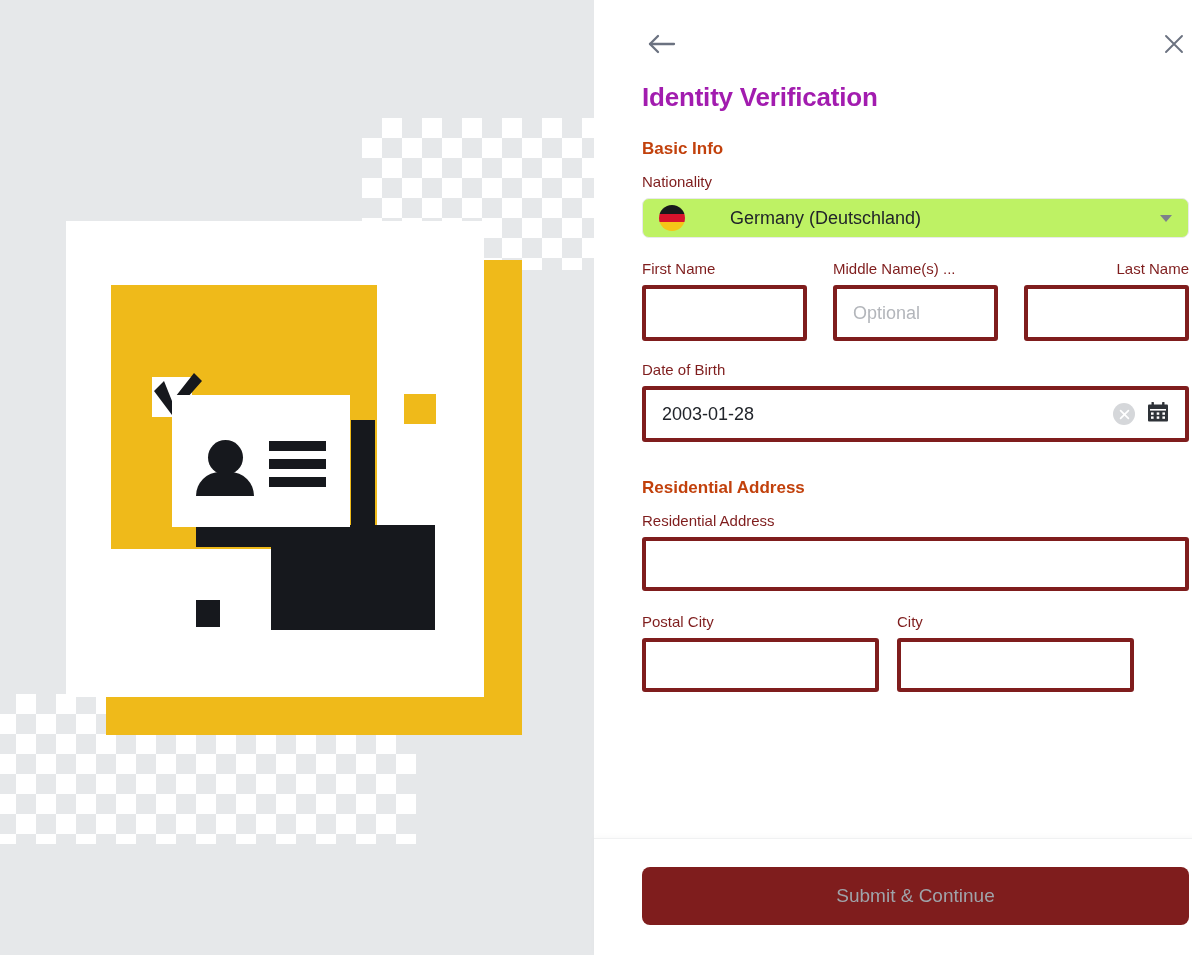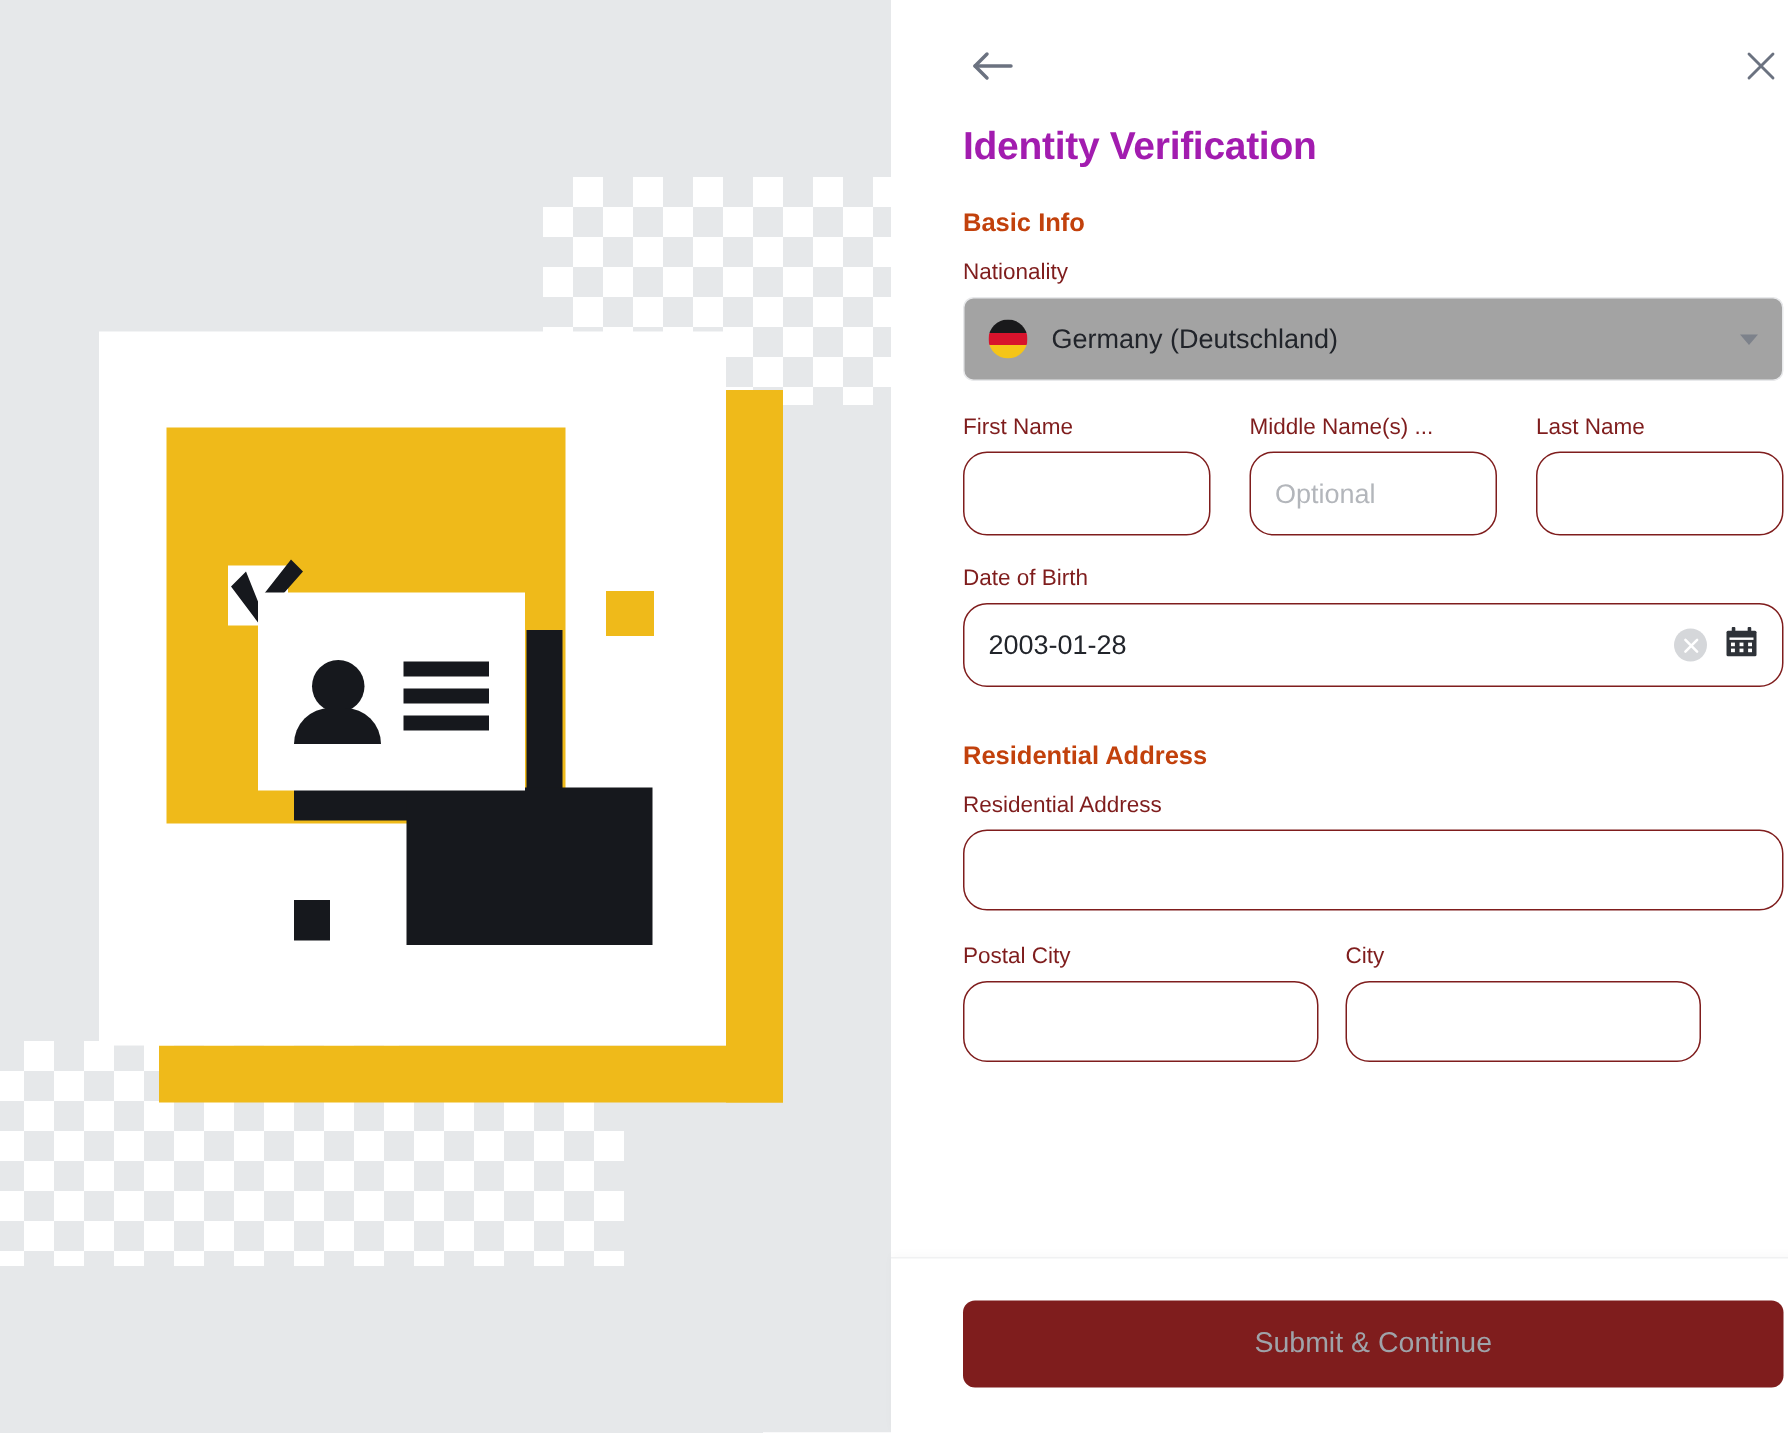--- a/index.html
+++ b/index.html
@@ -172,41 +172,42 @@
   }
   .field-label {
     font-size: 15px;
     color: #7f1d1d;
     margin-bottom: 8px;
     white-space: nowrap;
     overflow: hidden;
     text-overflow: ellipsis;
   }
   .input-box {
-    border: 1px solid #7f1d1d;
-    border-radius: 16px;
+    border: 4px solid #7f1d1d;
+    border-radius: 3px;
     height: 56px;
     width: 100%;
     background: #fff;
     display: flex;
     align-items: center;
     padding: 0 16px;
     font-size: 18px;
     color: #21242a;
   }
   .placeholder { color: #b3b6bb; font-size: 18px; }
   .select-box {
     border: 1px solid #e8e9eb;
     border-radius: 7px;
-    height: 56px;
+    height: 40px;
     display: flex;
     align-items: center;
     padding: 0 16px;
     cursor: pointer;
-    background: #a3a3a3;
+    background: #bef264;
+    gap: 29px;
   }
   .flag {
     width: 26px; height: 26px; border-radius: 50%;
     overflow: hidden; flex: 0 0 26px; margin-right: 16px;
     display: flex; flex-direction: column;
   }
   .flag span { display: block; width: 100%; height: 33.34%; }
   .flag .b { background: #19191b; }
   .flag .r { background: #d8132c; }
   .flag .g { background: #f5c518; }
@@ -214,21 +215,21 @@
   .caret {
     width: 0; height: 0;
     border-left: 6px solid transparent;
     border-right: 6px solid transparent;
     border-top: 7px solid #7d828b;
   }
   .row { display: flex; gap: 26px; margin-top: 16px; }
   .row-names { margin-bottom: 20px; }
   .col-first { flex: 0 0 165px; }
   .col-middle { flex: 0 0 165px; }
-  .col-last { flex: 0 0 165px; }
+  .col-last { flex: 0 0 165px; text-align: right; }
   .field { margin-bottom: 22px; }
   .date-input { justify-content: space-between; }
   .date-icons { display: flex; align-items: center; gap: 12px; }
   .clear-circle {
     width: 22px; height: 22px; border-radius: 50%;
     background: #d5d7da; display: flex; align-items: center;
     justify-content: center; cursor: pointer;
   }
   .addr-box { height: 54px; }
   .row-postal { display: flex; gap: 18px; }

